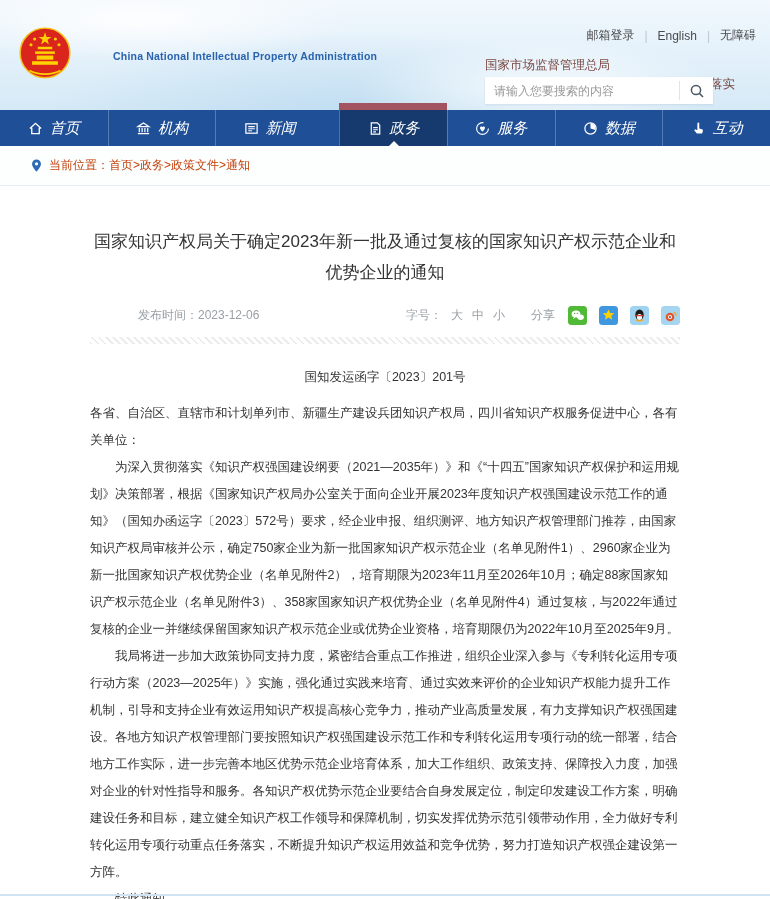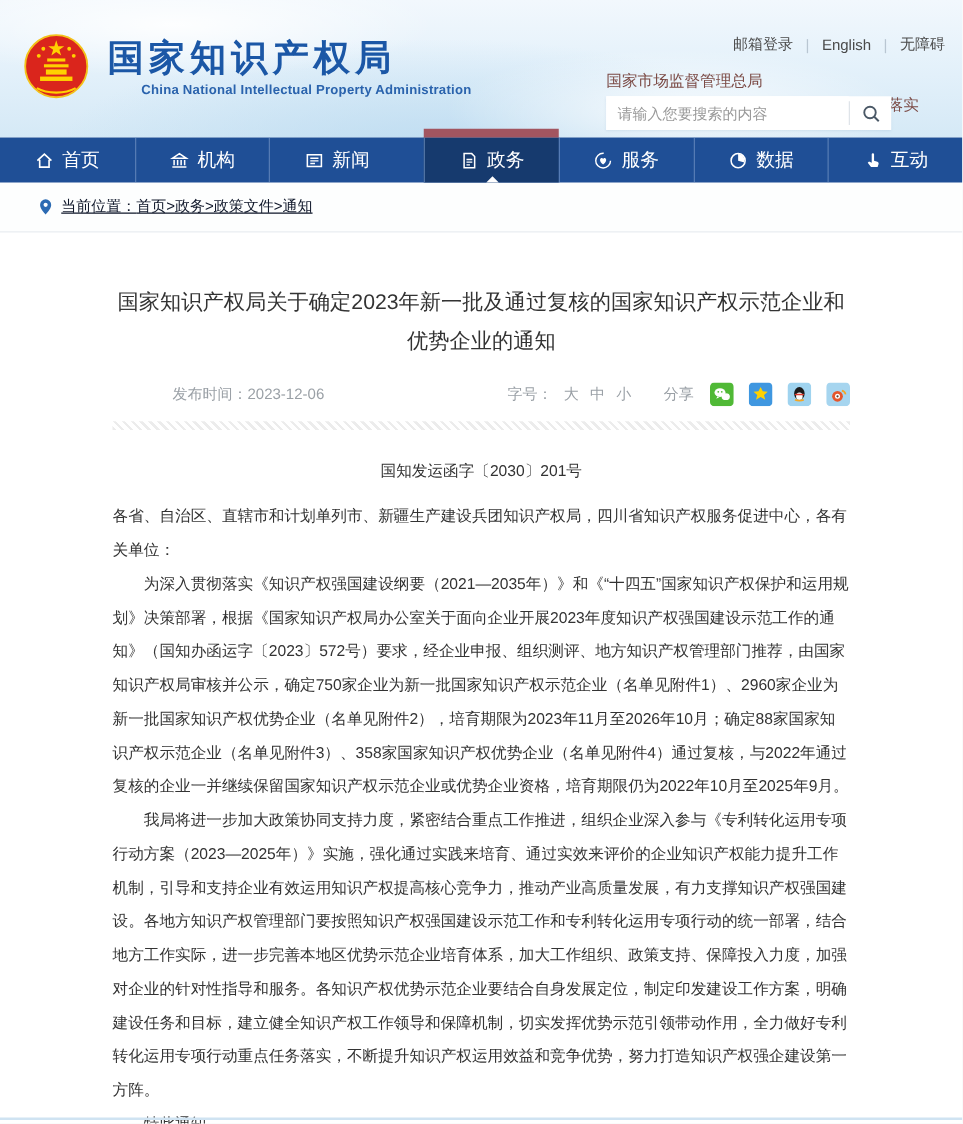--- a/index.html
+++ b/index.html
@@ -26,30 +26,30 @@
 
   .related-orgs { position:absolute; left:485px; top:40px; font-size:12.5px; color:#7b4a45; line-height:19px;margin-top:16px; }
   .related-orgs div { cursor:pointer; }
 
   .search-box { position:absolute; left:485px; top:77px; width:228px; height:27px; background:#fff; display:flex; align-items:center; box-shadow:0 1px 2px rgba(80,120,160,.15); }
   .search-box input { flex:1; border:0; outline:none; height:100%; padding:0 9px; font-size:12px; color:#333; font-family:"Liberation Sans",sans-serif; }
   .search-box input::placeholder { color:#999; }
   .search-btn { width:34px; height:19px; border-left:1px solid #dfe4e9; display:flex; align-items:center; justify-content:center; cursor:pointer; }
 
   
-  .nav { height:36px; background:#1f4f96; display:flex; position:relative; }
+  .nav { height:36px; background:#1f4f96; display:flex; position:relative;font-style:italic; }
   .nav-item { width:110px; display:flex; align-items:center; justify-content:center; gap:7px; color:#fff; font-size:15px; cursor:pointer; position:relative; }
   .nav-item + .nav-item { border-left:1px solid rgba(130,160,205,.55); }
   .nav-item.active { background:#163a6e;margin-left:16px; }
   .nav-item.active::before { content:""; position:absolute; left:-1px; right:0; top:-7px; height:7px; background:#a25560; }
   .nav-item.active::after { content:""; position:absolute; bottom:0; left:50%; margin-left:-5px; width:0; height:0; border-left:5px solid transparent; border-right:5px solid transparent; border-bottom:5px solid #ffffff; }
   .nav-icon { display:flex; }
 
   
-  .breadcrumb { height:40px; display:flex; align-items:center; padding-left:30px; background:#fdfefe; border-bottom:1px solid #e9edf1; font-size:12px; color:#0f172a;text-decoration:underline; }
+  .breadcrumb { height:40px; display:flex; align-items:center; padding-left:30px; background:#fdfefe; border-bottom:1px solid #e9edf1; font-size:12px; color:#c2410c; }
   .breadcrumb .pin { margin-right:6px; display:flex; }
 
   
   .article { width:590px; margin:0 auto; padding-top:40px; color:#333; }
   .art-title { text-align:center; font-size:17px; line-height:31px; color:#333; font-weight:normal; }
   .meta { display:flex; justify-content:space-between; align-items:center; margin-top:18px; font-size:12px; color:#9aa0a6;margin-left:48px; }
   .meta-right { display:flex; align-items:center; gap:9px; }
   .meta-right .fs { cursor:pointer; }
   .share-icons { display:flex; gap:12px; margin-left:4px; }
   .share-icons svg { cursor:pointer; display:block; }
@@ -78,21 +78,20 @@
         <circle cx="18" cy="13.5" r="1.5" fill="#ffd100"></circle>
         <circle cx="38" cy="13.5" r="1.5" fill="#ffd100"></circle>
         <circle cx="14.5" cy="19" r="1.5" fill="#ffd100"></circle>
         <circle cx="41.5" cy="19" r="1.5" fill="#ffd100"></circle>
         <rect x="21" y="21" width="14" height="2.4" fill="#ffd100"></rect>
         <rect x="18.5" y="25.5" width="19" height="2.4" fill="#ffd100"></rect>
         <rect x="20" y="29.5" width="16" height="4" fill="#ffd100"></rect>
         <rect x="15.5" y="35" width="25" height="3.4" fill="#ffd100"></rect>
       </svg>
       <div class="logo-text">
-        <div class="logo-cn">国家知识产权局</div>
         <div class="logo-en">China National Intellectual Property Administration</div>
       </div>
     </div>
 
     <div class="top-links">
       <span>邮箱登录</span>
       <span class="sep">|</span>
       <span>English</span>
       <span class="sep">|</span>
       <span>无障碍</span>
@@ -229,21 +228,21 @@
             <circle cx="9" cy="11" r="2" fill="#fff"></circle>
             <circle cx="9" cy="11" r=".9" fill="#5a3b2e"></circle>
             <path d="M12.5 6.5 a4 4 0 0 1 3 3" fill="none" stroke="#f5a623" stroke-width="1.3"></path>
           </svg>
         </div>
       </div>
     </div>
 
     <div class="hatch"></div>
 
-    <div class="doc-number body-text">国知发运函字〔2030〕201号</div>
+    <div class="doc-number body-text">国知发运函字〔2023〕201号</div>
 
     <div class="body-text salutation">各省、自治区、直辖市和计划单列市、新疆生产建设兵团知识产权局，四川省知识产权服务促进中心，各有关单位：</div>
 
     <p class="body-text para">为深入贯彻落实《知识产权强国建设纲要（2021—2035年）》和《“十四五”国家知识产权保护和运用规划》决策部署，根据《国家知识产权局办公室关于面向企业开展2023年度知识产权强国建设示范工作的通知》（国知办函运字〔2023〕572号）要求，经企业申报、组织测评、地方知识产权管理部门推荐，由国家知识产权局审核并公示，确定750家企业为新一批国家知识产权示范企业（名单见附件1）、2960家企业为新一批国家知识产权优势企业（名单见附件2），培育期限为2023年11月至2026年10月；确定88家国家知识产权示范企业（名单见附件3）、358家国家知识产权优势企业（名单见附件4）通过复核，与2022年通过复核的企业一并继续保留国家知识产权示范企业或优势企业资格，培育期限仍为2022年10月至2025年9月。</p>
 
     <p class="body-text para">我局将进一步加大政策协同支持力度，紧密结合重点工作推进，组织企业深入参与《专利转化运用专项行动方案（2023—2025年）》实施，强化通过实践来培育、通过实效来评价的企业知识产权能力提升工作机制，引导和支持企业有效运用知识产权提高核心竞争力，推动产业高质量发展，有力支撑知识产权强国建设。各地方知识产权管理部门要按照知识产权强国建设示范工作和专利转化运用专项行动的统一部署，结合地方工作实际，进一步完善本地区优势示范企业培育体系，加大工作组织、政策支持、保障投入力度，加强对企业的针对性指导和服务。各知识产权优势示范企业要结合自身发展定位，制定印发建设工作方案，明确建设任务和目标，建立健全知识产权工作领导和保障机制，切实发挥优势示范引领带动作用，全力做好专利转化运用专项行动重点任务落实，不断提升知识产权运用效益和竞争优势，努力打造知识产权强企建设第一方阵。</p>
 
     <p class="body-text closing">特此通知。</p>
 
   </div>

